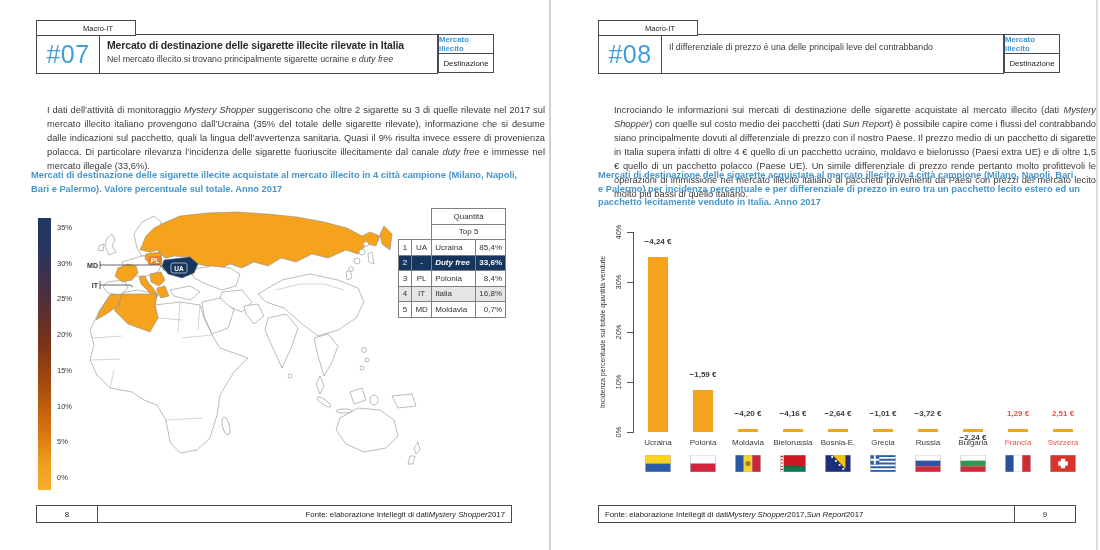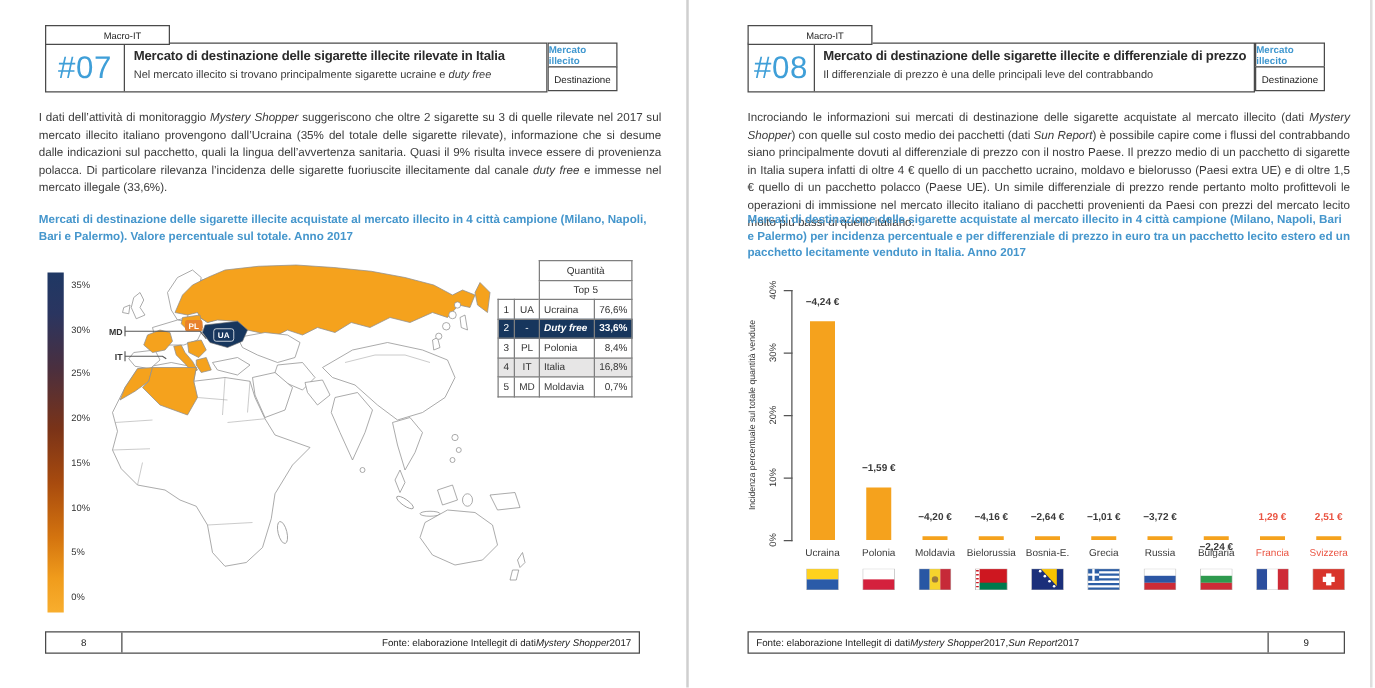--- a/index.html
+++ b/index.html
@@ -17,21 +17,21 @@
   .hdr-titles{flex:1;padding:4px 6px 0 7px;overflow:visible;}
   .hdr-title{font-size:10.5px;font-weight:bold;color:#2b2b2b;letter-spacing:-0.15px;white-space:nowrap;}
   .hdr-sub{font-size:8.8px;color:#3a3a3a;margin-top:3px;white-space:nowrap;}
   .hdr-tags{position:absolute;width:56px;}
   .tag{height:18px;border:1px solid #4a4a4a;display:flex;align-items:center;justify-content:center;
     font-size:7.8px;background:#fff;}
   .tag+.tag{margin-top:-1px;}
   .tag-blue{color:#3F97CF;font-weight:bold;}
   .tag-dark{color:#222;}
 
-  .bodytext{position:absolute;font-size:9.3px;line-height:14px;text-align:justify;color:#3a3a3a;margin:0;}
+  .bodytext{position:absolute;font-size:9.3px;line-height:14px;text-align:justify;color:#3a3a3a;margin:16px;}
   .bodytext em{font-style:italic;}
   .caption{position:absolute;font-size:9.3px;line-height:13.5px;font-weight:bold;color:#4596CC;margin:0;}
 
   .figure{position:absolute;}
   .scalebar{position:absolute;left:2px;top:10px;width:13px;height:272px;
     background:linear-gradient(to bottom,#1F3864 0%,#2A3560 12%,#4A2F3F 28%,#7A3318 46%,#A84B0E 62%,#D4740F 78%,#F09C1C 90%,#F8AE2E 100%);}
   .scale-label{position:absolute;left:21px;width:28px;font-size:7.5px;color:#333;height:10px;line-height:10px;}
 
   .worldmap{position:absolute;left:26px;top:2px;width:470px;height:290px;}
   .land{fill:#fff;stroke:#8f8f8f;stroke-width:0.6;stroke-linejoin:round;}
@@ -191,21 +191,21 @@
           <th class="blank"></th>
             <th class="blank"></th>
           <th class="span2" colspan="2">Top 5</th>
         </tr>
       </thead>
       <tbody id="top5body">
           <tr>
             <td class="c-rank">1</td>
             <td class="c-code">UA</td>
             <td class="c-name">Ucraina</td>
-            <td class="c-val">76,6%</td>
+            <td class="c-val">85,4%</td>
           </tr>
           <tr class="hl">
             <td class="c-rank">2</td>
             <td class="c-code">-</td>
             <td class="c-name">Duty free</td>
             <td class="c-val">33,6%</td>
           </tr>
           <tr>
             <td class="c-rank">3</td>
             <td class="c-code">PL</td>
@@ -236,21 +236,20 @@
         <span> 2017</span>
       </div>
   </div>
 </div>
 
 <div class="page" id="pageR">
   <div class="hdr-tab" style="left:48px;top:20px;">Macro-IT</div>
   <div class="hdr-main" style="left:48px;top:34px;width:404px;">
     <div class="hdr-num">#08</div>
     <div class="hdr-titles">
-      <div class="hdr-title">Mercato di destinazione delle sigarette illecite e differenziale di prezzo</div>
       <div class="hdr-sub"><span>Il differenziale di prezzo è una delle principali leve del contrabbando</span></div>
     </div>
   </div>
   <div class="hdr-tags" style="left:454px;top:34px;">
     <div class="tag tag-blue">Mercato illecito</div>
     <div class="tag tag-dark">Destinazione</div>
   </div>
 
   <p class="bodytext" style="left:48px;top:87px;width:482px;"><span>Incrociando le informazioni sui mercati di destinazione delle sigarette acquistate al mercato illecito (dati </span><em>Mystery Shopper</em><span>) con quelle sul costo medio dei pacchetti (dati </span><em>Sun Report</em><span>) è possibile capire come i flussi del contrabbando siano principalmente dovuti al differenziale di prezzo con il nostro Paese. Il prezzo medio di un pacchetto di sigarette in Italia supera infatti di oltre 4 € quello di un pacchetto ucraino, moldavo e bielorusso (Paesi extra UE) e di oltre 1,5 € quello di un pacchetto polacco (Paese UE). Un simile differenziale di prezzo rende pertanto molto profittevoli le operazioni di immissione nel mercato illecito italiano di pacchetti provenienti da Paesi con prezzi del mercato lecito molto più bassi di quello italiano.</span></p>
   <p class="caption" style="left:48px;top:169px;width:482px;">Mercati di destinazione delle sigarette acquistate al mercato illecito in 4 città campione (Milano, Napoli, Bari e Palermo) per incidenza percentuale e per differenziale di prezzo in euro tra un pacchetto lecito estero ed un pacchetto lecitamente venduto in Italia. Anno 2017</p>

